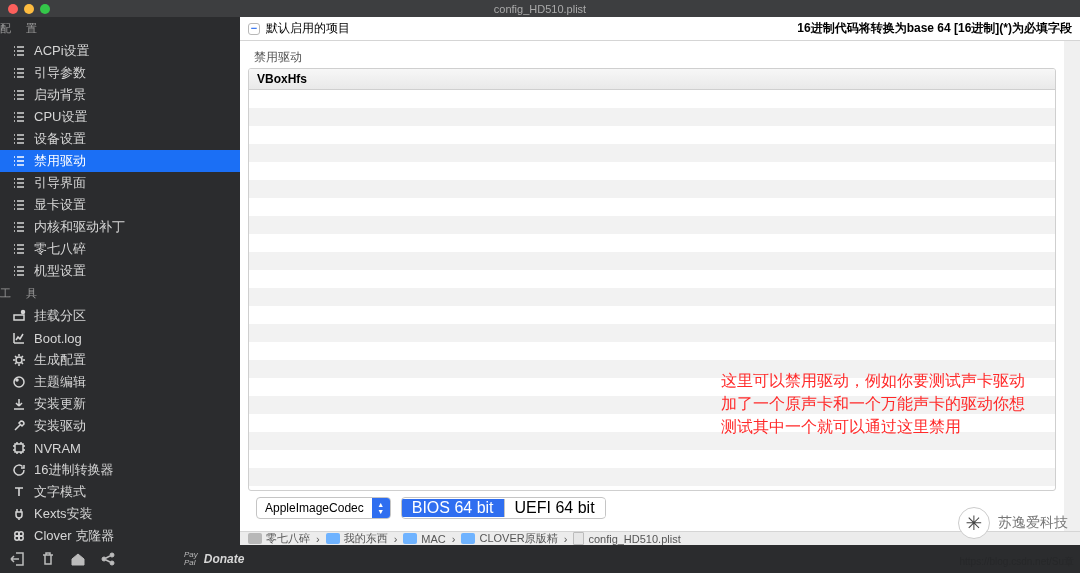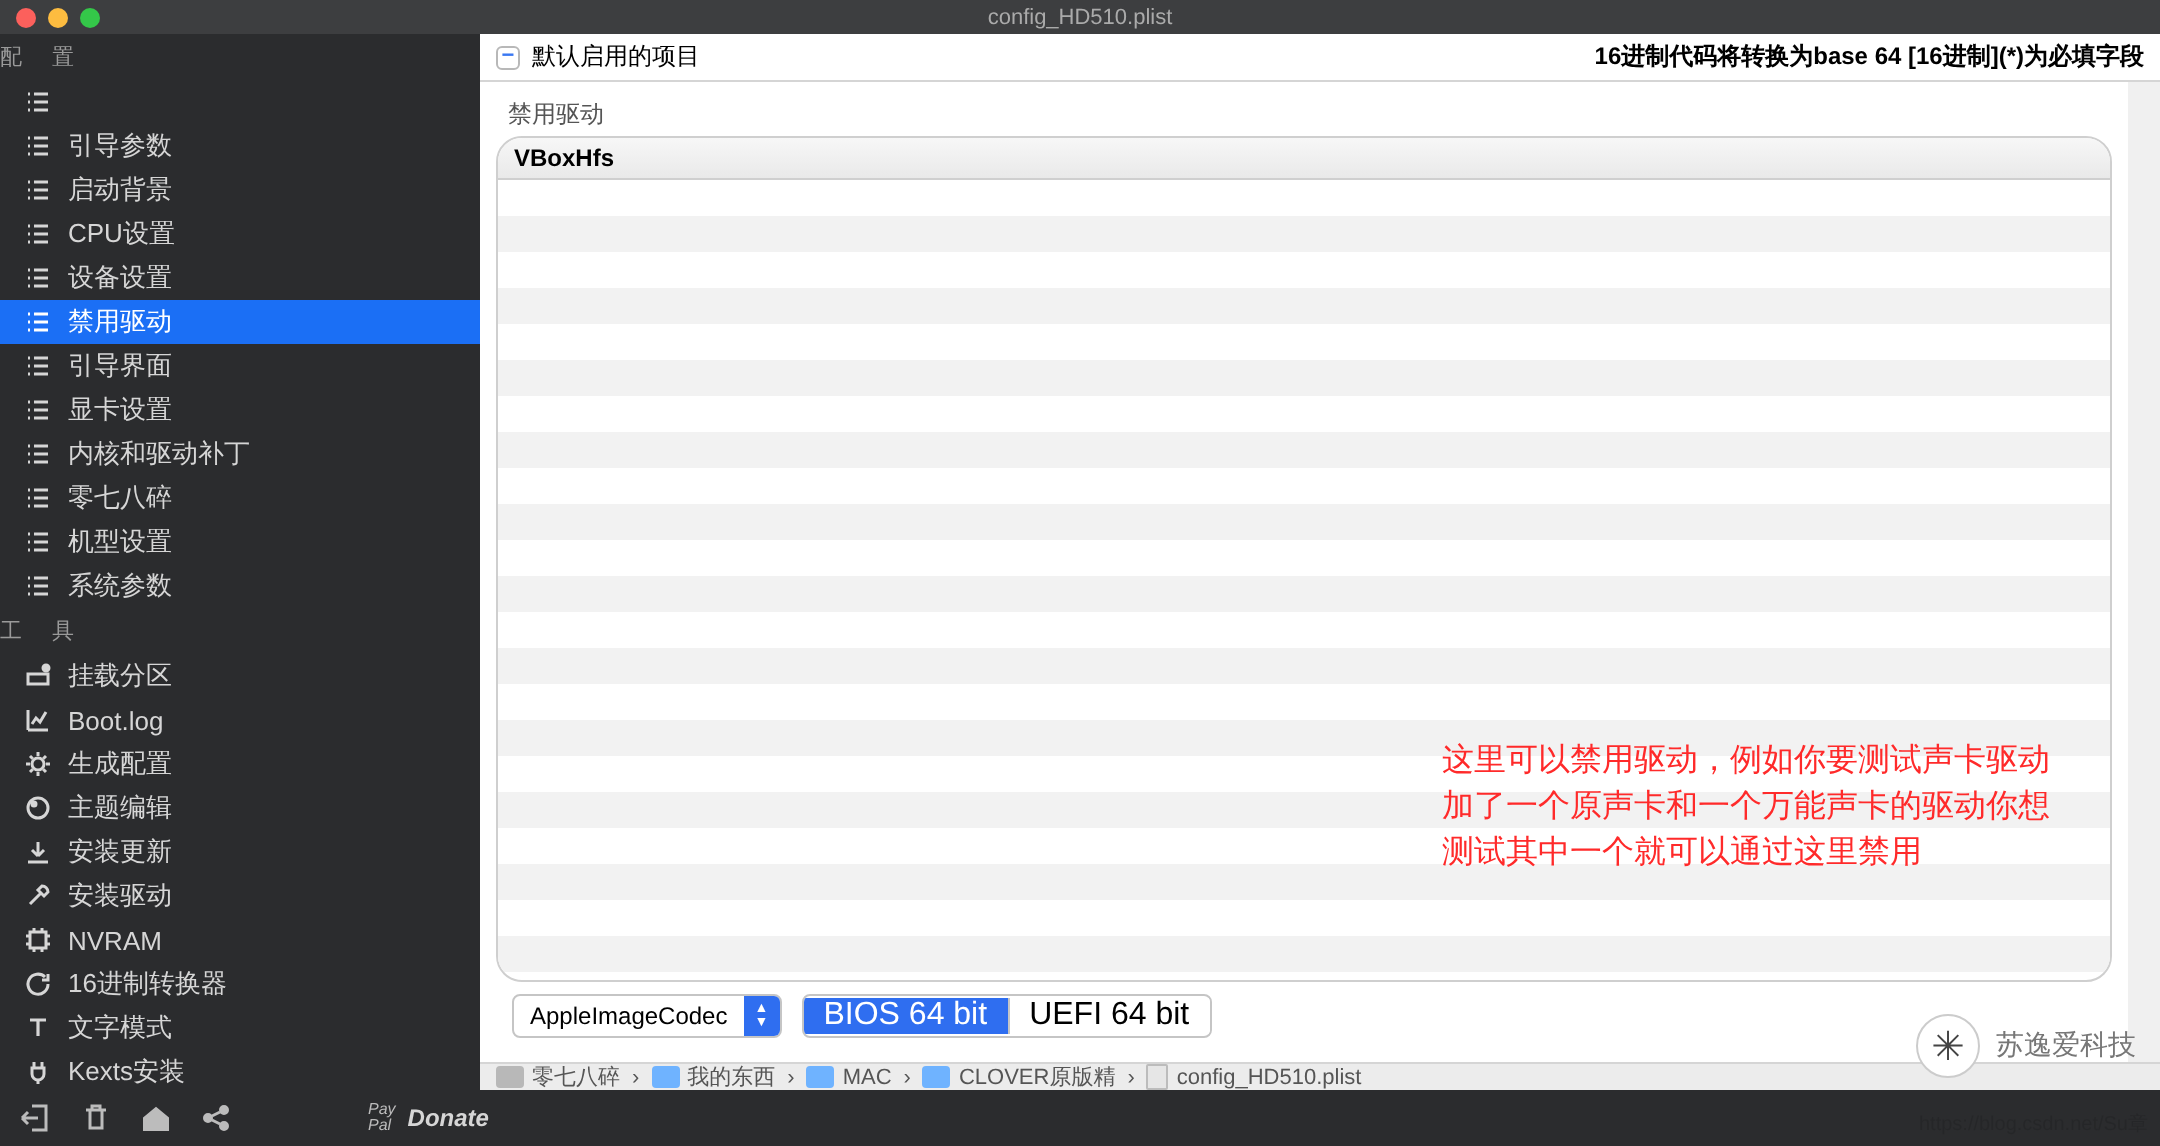--- a/index.html
+++ b/index.html
@@ -30,21 +30,21 @@
   
   .main { flex: 1; background: #ffffff; display: flex; flex-direction: column; min-width: 0; }
   .toolbar { height: 24px; display: flex; align-items: center; font-size: 12px; padding: 0 8px; gap: 6px; border-bottom: 1px solid #d5d5d5; }
   .toolbar .chk { width: 12px; height: 12px; border-radius: 3px; background: #fff; border: 1px solid #b8b8b8; display: inline-flex; align-items: center; justify-content: center; }
   .toolbar .chk::after { content: "−"; font-size: 11px; color: #3a78f2; font-weight: bold; line-height: 1; }
   .toolbar .spacer { flex: 1; }
   .toolbar .right-note { color: #000; font-size: 12px; font-weight: bold; }
 
   .content { flex: 1; padding: 6px 8px; display: flex; flex-direction: column; min-height: 0; position: relative; }
   .section-label { font-size: 12px; color: #555; padding: 2px 6px; }
-  .grid { flex: 1; border: 1px solid #cfcfcf; background: #fff; border-radius: 13px; overflow: hidden; display: flex; flex-direction: column; position: relative; }
+  .grid { flex: 1; border: 1px solid #cfcfcf; background: #fff; border-radius: 3px; overflow: hidden; display: flex; flex-direction: column; position: relative; }
   .grid-header { background: linear-gradient(#f7f7f7,#e9e9e9); border-bottom: 1px solid #cfcfcf; font-size: 12px; font-weight: bold; padding: 3px 8px; }
   .rows { flex: 1; overflow: auto; }
   .row { height: 18px; font-size: 12px; padding: 0 8px; display: flex; align-items: center; }
   .row:nth-child(odd) { background: #ffffff; }
   .row:nth-child(even) { background: #f2f2f2; }
   .annotation { position: absolute; right: 30px; top: 300px; color: #ff2a2a; font-size: 16px; line-height: 1.45; font-weight: 500; text-align: left; pointer-events: none; white-space: pre; }
 
   .combo-row { display: flex; align-items: center; gap: 10px; padding: 6px 8px; }
   .combo { height: 22px; background: #fff; border: 1px solid #c5c5c5; border-radius: 4px; display: flex; align-items: center; font-size: 12px; overflow: hidden; }
   .combo .txt { padding: 0 8px; }
@@ -89,20 +89,21 @@
   <div class="body">
     <div class="sidebar">
       <div class="section-title">配  置</div>
       <div class="list" id="config-list">
           <div class="side-item">
             <span class="ic">
               <svg viewBox="0 0 14 14">
                 <path d="M2 3h1M2 7h1M2 11h1M5 3h7M5 7h7M5 11h7" stroke-width="1.6"></path>
               </svg>
             </span>
+            <span class="lbl">ACPi设置</span>
           </div>
           <div class="side-item">
             <span class="ic">
               <svg viewBox="0 0 14 14">
                 <path d="M2 3h1M2 7h1M2 11h1M5 3h7M5 7h7M5 11h7" stroke-width="1.6"></path>
               </svg>
             </span>
             <span class="lbl">引导参数</span>
           </div>
           <div class="side-item">
@@ -169,28 +170,20 @@
             </span>
             <span class="lbl">零七八碎</span>
           </div>
           <div class="side-item">
             <span class="ic">
               <svg viewBox="0 0 14 14">
                 <path d="M2 3h1M2 7h1M2 11h1M5 3h7M5 7h7M5 11h7" stroke-width="1.6"></path>
               </svg>
             </span>
             <span class="lbl">机型设置</span>
-          </div>
-          <div class="side-item">
-            <span class="ic">
-              <svg viewBox="0 0 14 14">
-                <path d="M2 3h1M2 7h1M2 11h1M5 3h7M5 7h7M5 11h7" stroke-width="1.6"></path>
-              </svg>
-            </span>
-            <span class="lbl">系统参数</span>
           </div>
         </div>
       <div class="section-title">工  具</div>
       <div class="list" id="tools-list">
           <div class="side-item">
             <span class="ic">
               <svg viewBox="0 0 14 14">
                 <rect x="2" y="6" width="10" height="5" fill="none"></rect>
                 <circle cx="11" cy="3" r="1.5" fill="currentColor"></circle>
               </svg>

